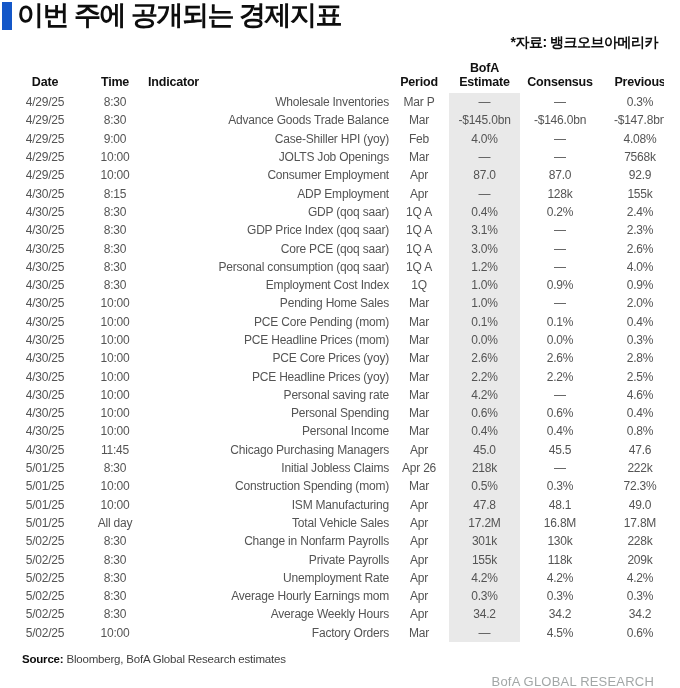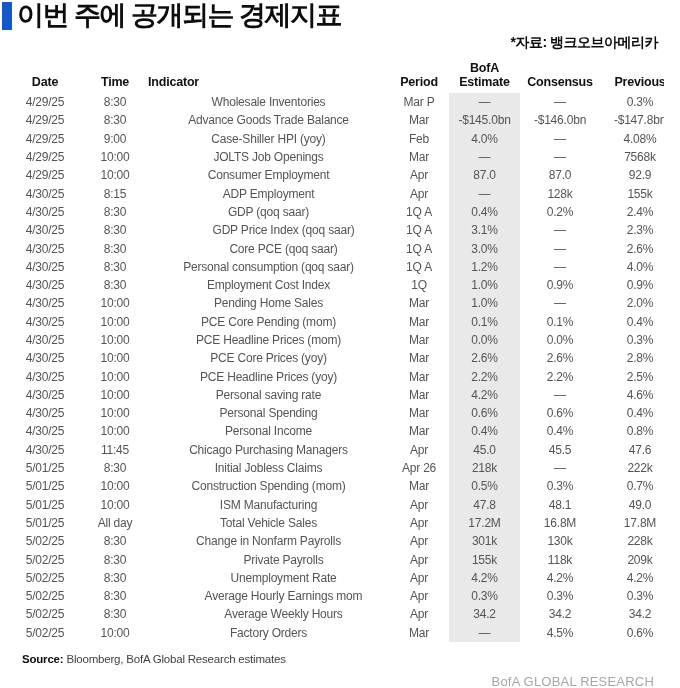--- a/index.html
+++ b/index.html
@@ -83,21 +83,21 @@
   tbody td {
     height: 18.3px;
     font-size: 12px;
     color: #545454;
     text-align: center;
     letter-spacing: -0.2px;
     line-height: 1;
     white-space: nowrap;
     overflow: hidden;
   }
-  tbody td.left { text-align: center; padding-left: 8px; }
+  tbody td.left { text-align: right; padding-left: 8px; }
   tbody td.left.indent { padding-left: 38px; }
   tbody td.shaded { background: #e9e9e9; }
 
   
   .source-line {
     position: absolute;
     top: 653px; left: 22px;
     font-size: 11.5px;
     color: #3f3f3f;
     letter-spacing: -0.2px;
@@ -344,21 +344,21 @@
           <td>—</td>
           <td>222k</td>
         </tr>
         <tr>
           <td>5/01/25</td>
           <td>10:00</td>
           <td class="left">Construction Spending (mom)</td>
           <td>Mar</td>
           <td class="shaded">0.5%</td>
           <td>0.3%</td>
-          <td>0.7%</td>
+          <td>72.3%</td>
         </tr>
         <tr>
           <td>5/01/25</td>
           <td>10:00</td>
           <td class="left">ISM Manufacturing</td>
           <td>Apr</td>
           <td class="shaded">47.8</td>
           <td>48.1</td>
           <td>49.0</td>
         </tr>

